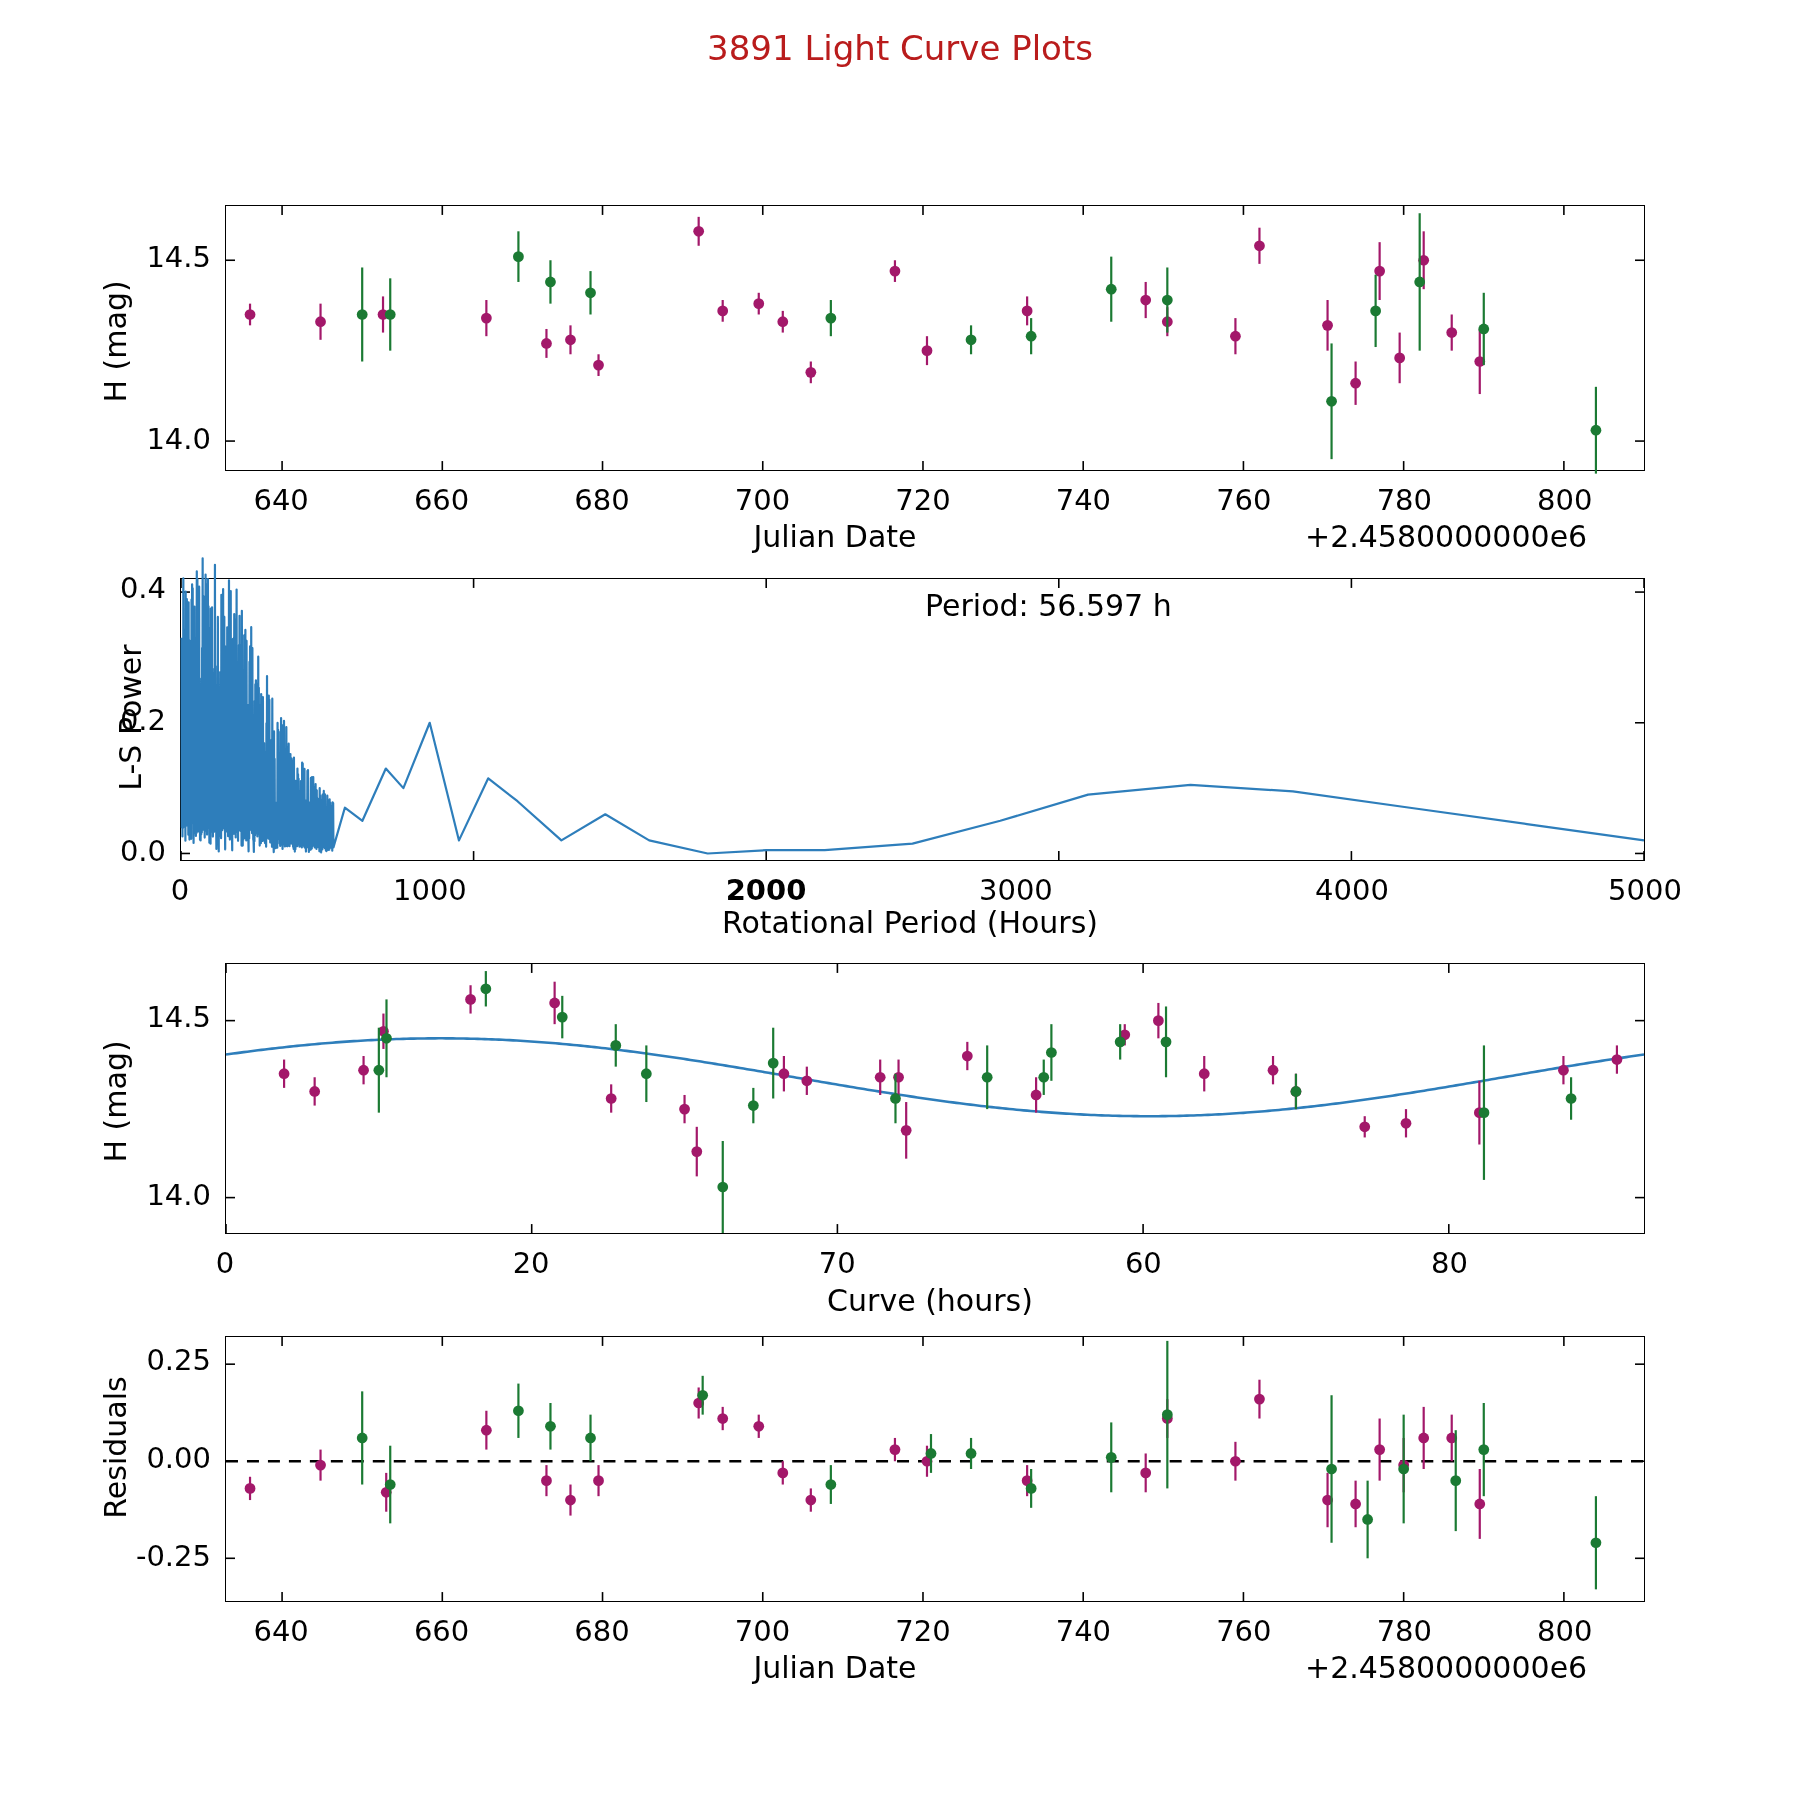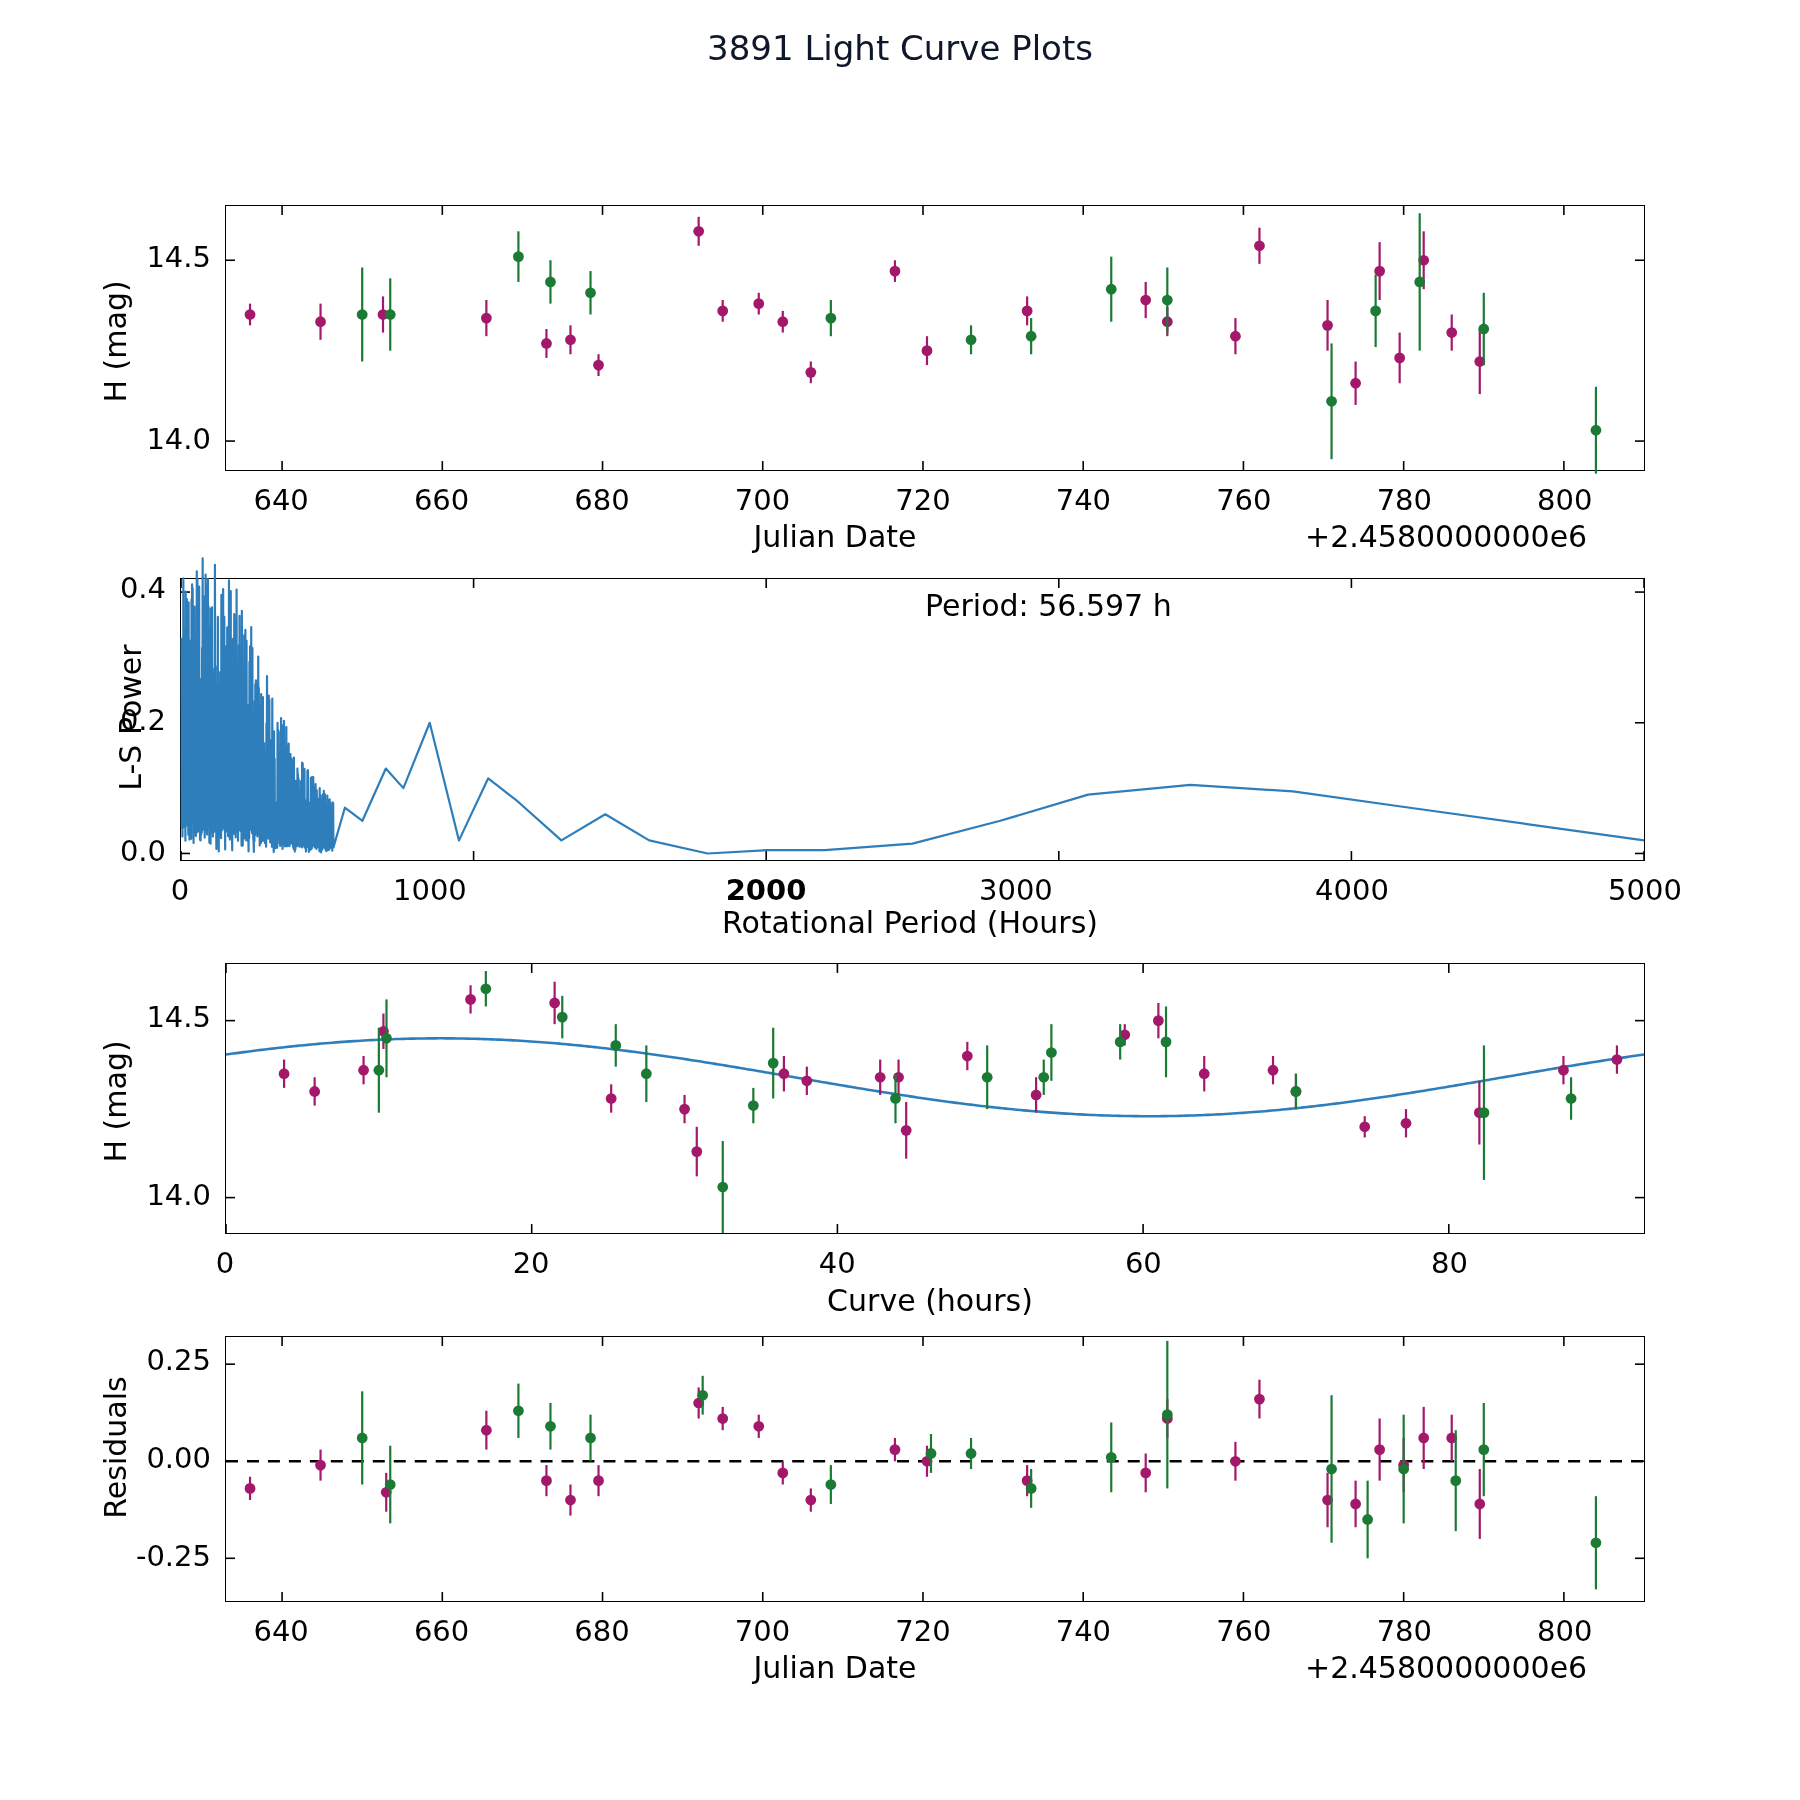--- a/index.html
+++ b/index.html
@@ -19,21 +19,21 @@
     width: 1800px;
     height: 1800px;
   }
   #suptitle {
     position: absolute;
     left: 0;
     top: 28px;
     width: 1800px;
     text-align: center;
     font-size: 34px;
-    color: #0f172a;
+    color: #b91c1c;
   }
   .panel {
     position: absolute;
   }
   .axes {
     position: absolute;
     box-sizing: border-box;
     border: 1.6px solid #000;
     background: #fff;
     overflow: visible;
@@ -477,21 +477,21 @@
       <div class="ticklabel" style="left: 473px; top: 873px; width: 160px; margin-left: -80px; text-align: left;">1000</div>
       <div class="ticklabel" style="left: 766px; top: 873px; width: 160px; margin-left: -80px; text-align: center; font-weight: bold;">2000</div>
       <div class="ticklabel" style="left: 1059px; top: 873px; width: 160px; margin-left: -80px; text-align: left;">3000</div>
       <div class="ticklabel" style="left: 1352px; top: 873px; width: 160px; margin-left: -80px; text-align: center;">4000</div>
       <div class="ticklabel" style="left: 1645px; top: 873px; width: 160px; margin-left: -80px; text-align: center;">5000</div>
       <div class="ticklabel" style="left: 166px; top: 834.419px; width: 160px; margin-left: -160px; text-align: right;">0.0</div>
       <div class="ticklabel" style="left: 166px; top: 702.791px; width: 160px; margin-left: -160px; text-align: right;">0.2</div>
       <div class="ticklabel" style="left: 166px; top: 571.163px; width: 160px; margin-left: -160px; text-align: right;">0.4</div>
       <div class="ticklabel" style="left: 225px; top: 1246px; width: 160px; margin-left: -80px; text-align: center;">0</div>
       <div class="ticklabel" style="left: 531.13px; top: 1246px; width: 160px; margin-left: -80px; text-align: center;">20</div>
-      <div class="ticklabel" style="left: 837.26px; top: 1246px; width: 160px; margin-left: -80px; text-align: center;">40</div>
+      <div class="ticklabel" style="left: 837.26px; top: 1246px; width: 160px; margin-left: -80px; text-align: center;">70</div>
       <div class="ticklabel" style="left: 1143.39px; top: 1246px; width: 160px; margin-left: -80px; text-align: center;">60</div>
       <div class="ticklabel" style="left: 1449.52px; top: 1246px; width: 160px; margin-left: -80px; text-align: center;">80</div>
       <div class="ticklabel" style="left: 211px; top: 1178.34px; width: 160px; margin-left: -160px; text-align: right;">14.0</div>
       <div class="ticklabel" style="left: 211px; top: 1000.05px; width: 160px; margin-left: -160px; text-align: right;">14.5</div>
       <div class="ticklabel" style="left: 281.158px; top: 1614px; width: 160px; margin-left: -80px; text-align: center;">640</div>
       <div class="ticklabel" style="left: 441.61px; top: 1614px; width: 160px; margin-left: -80px; text-align: center;">660</div>
       <div class="ticklabel" style="left: 602.062px; top: 1614px; width: 160px; margin-left: -80px; text-align: center;">680</div>
       <div class="ticklabel" style="left: 762.514px; top: 1614px; width: 160px; margin-left: -80px; text-align: center;">700</div>
       <div class="ticklabel" style="left: 922.966px; top: 1614px; width: 160px; margin-left: -80px; text-align: center;">720</div>
       <div class="ticklabel" style="left: 1083.42px; top: 1614px; width: 160px; margin-left: -80px; text-align: center;">740</div>

